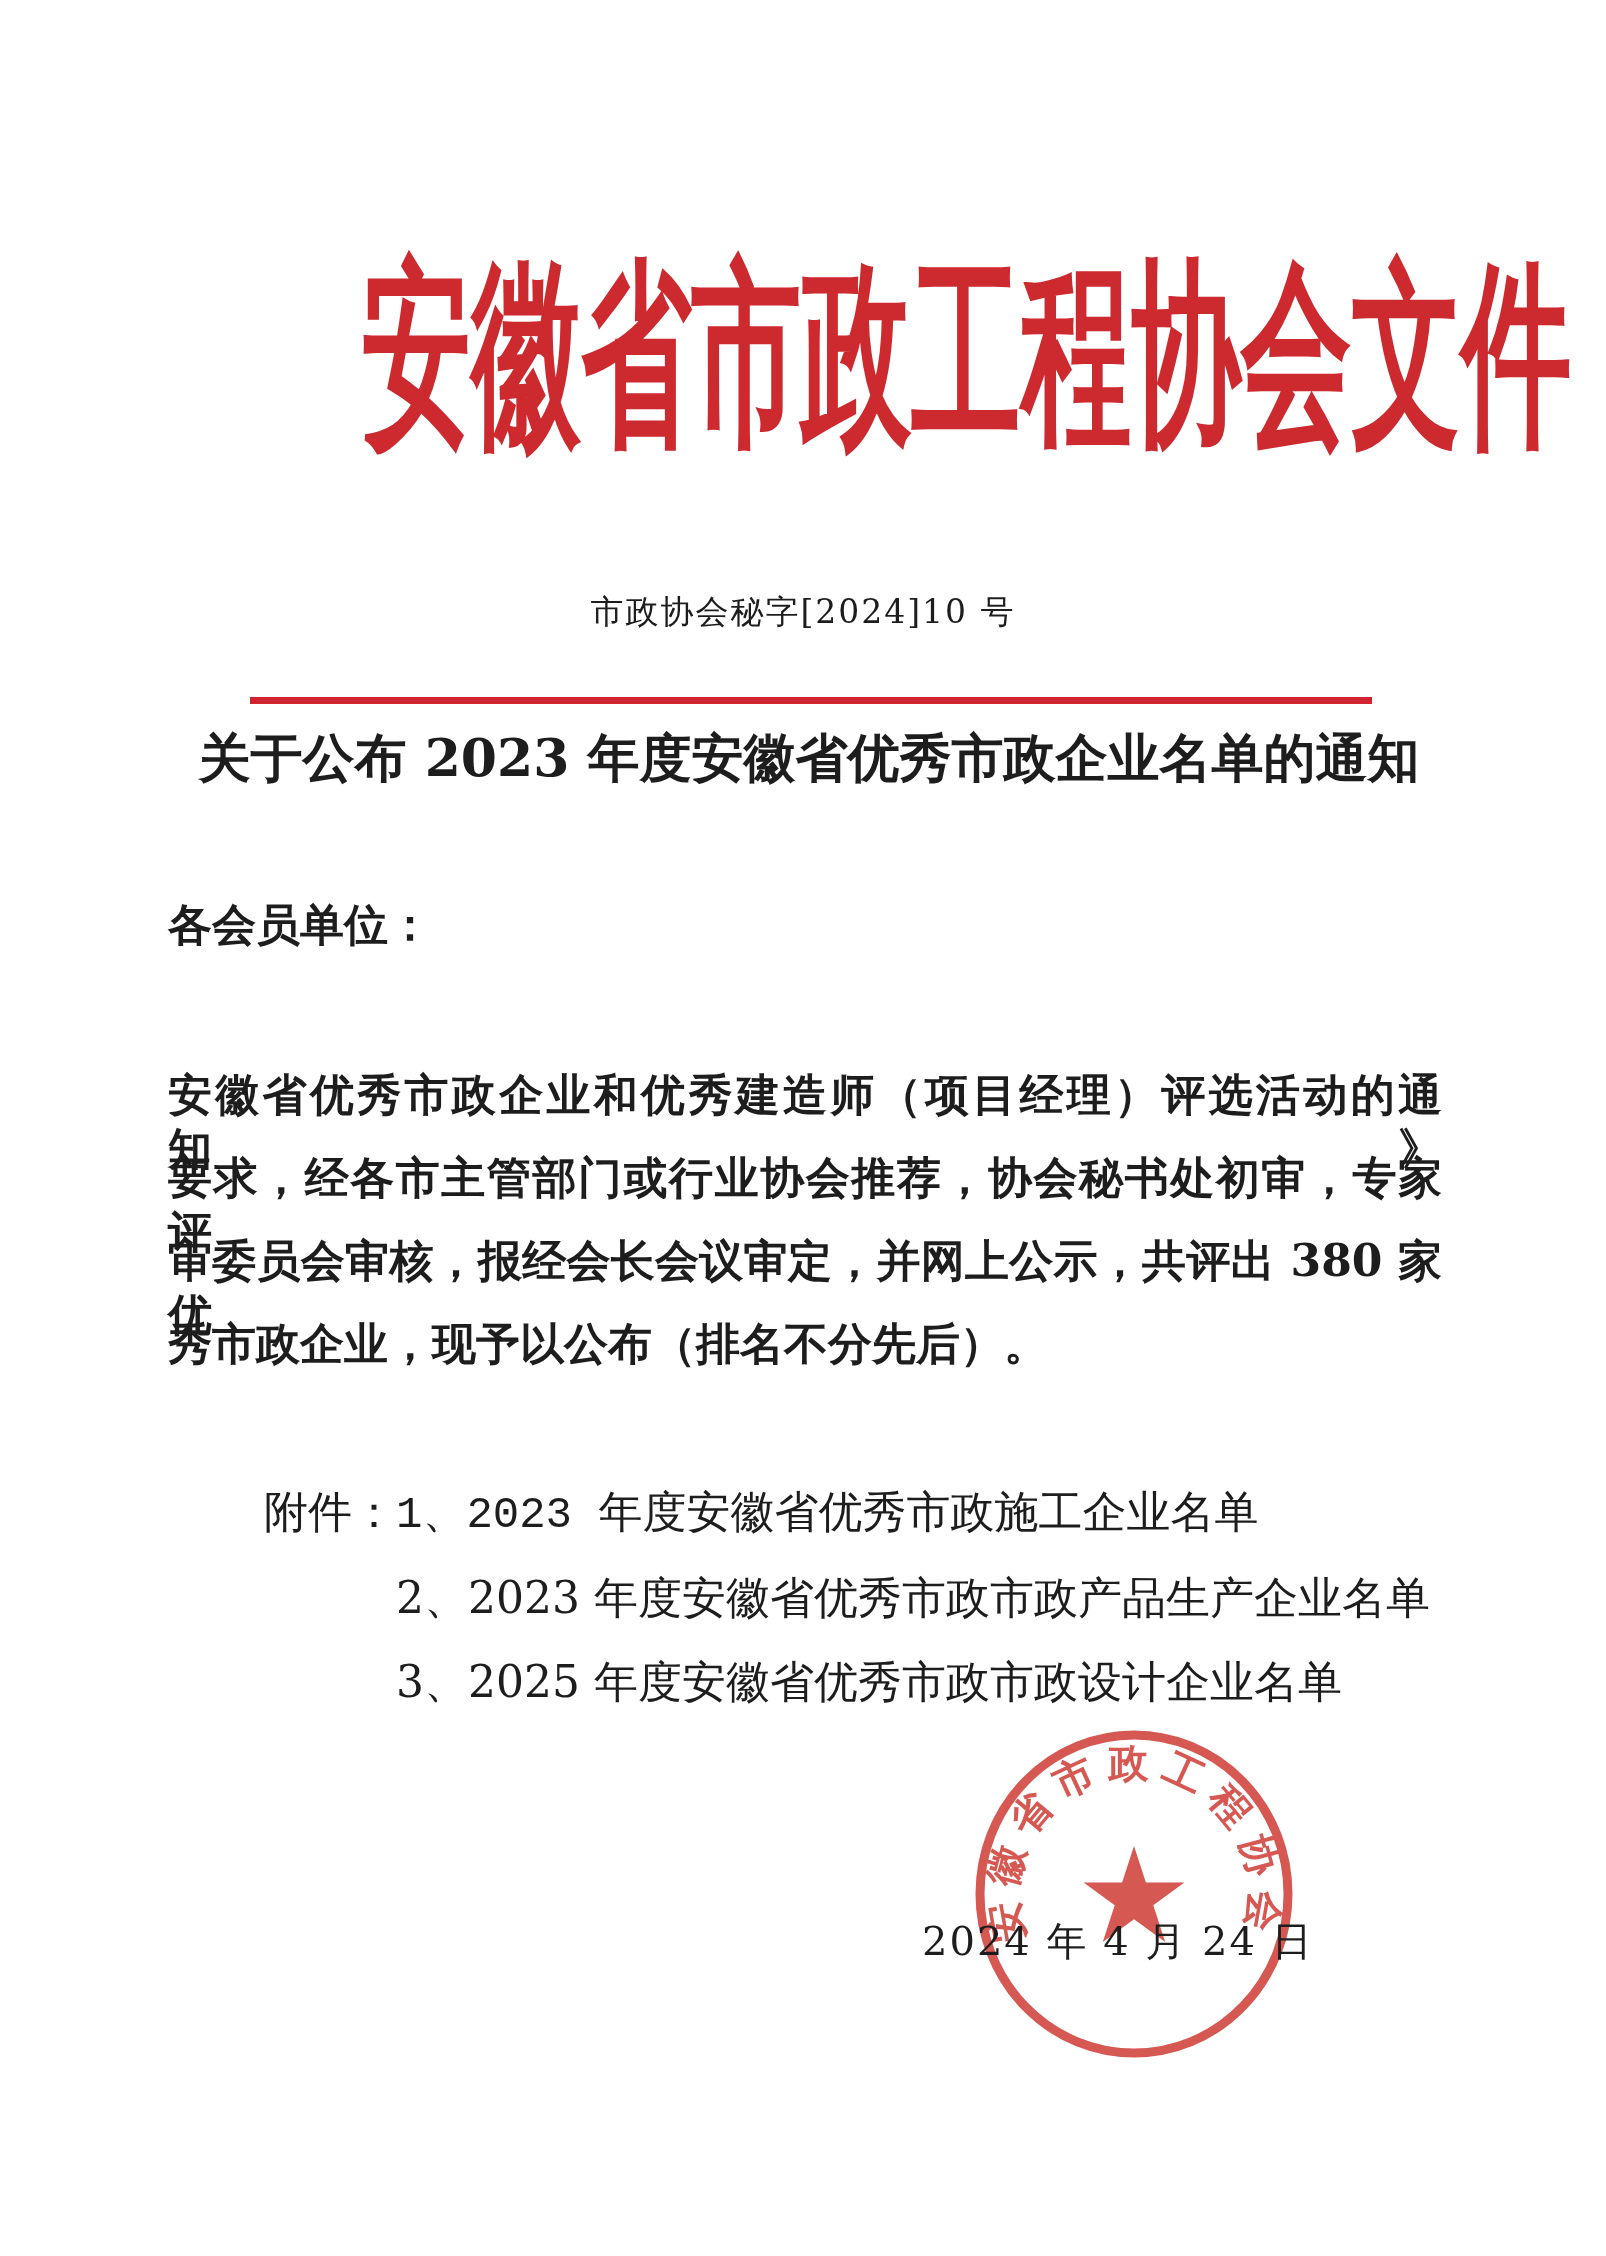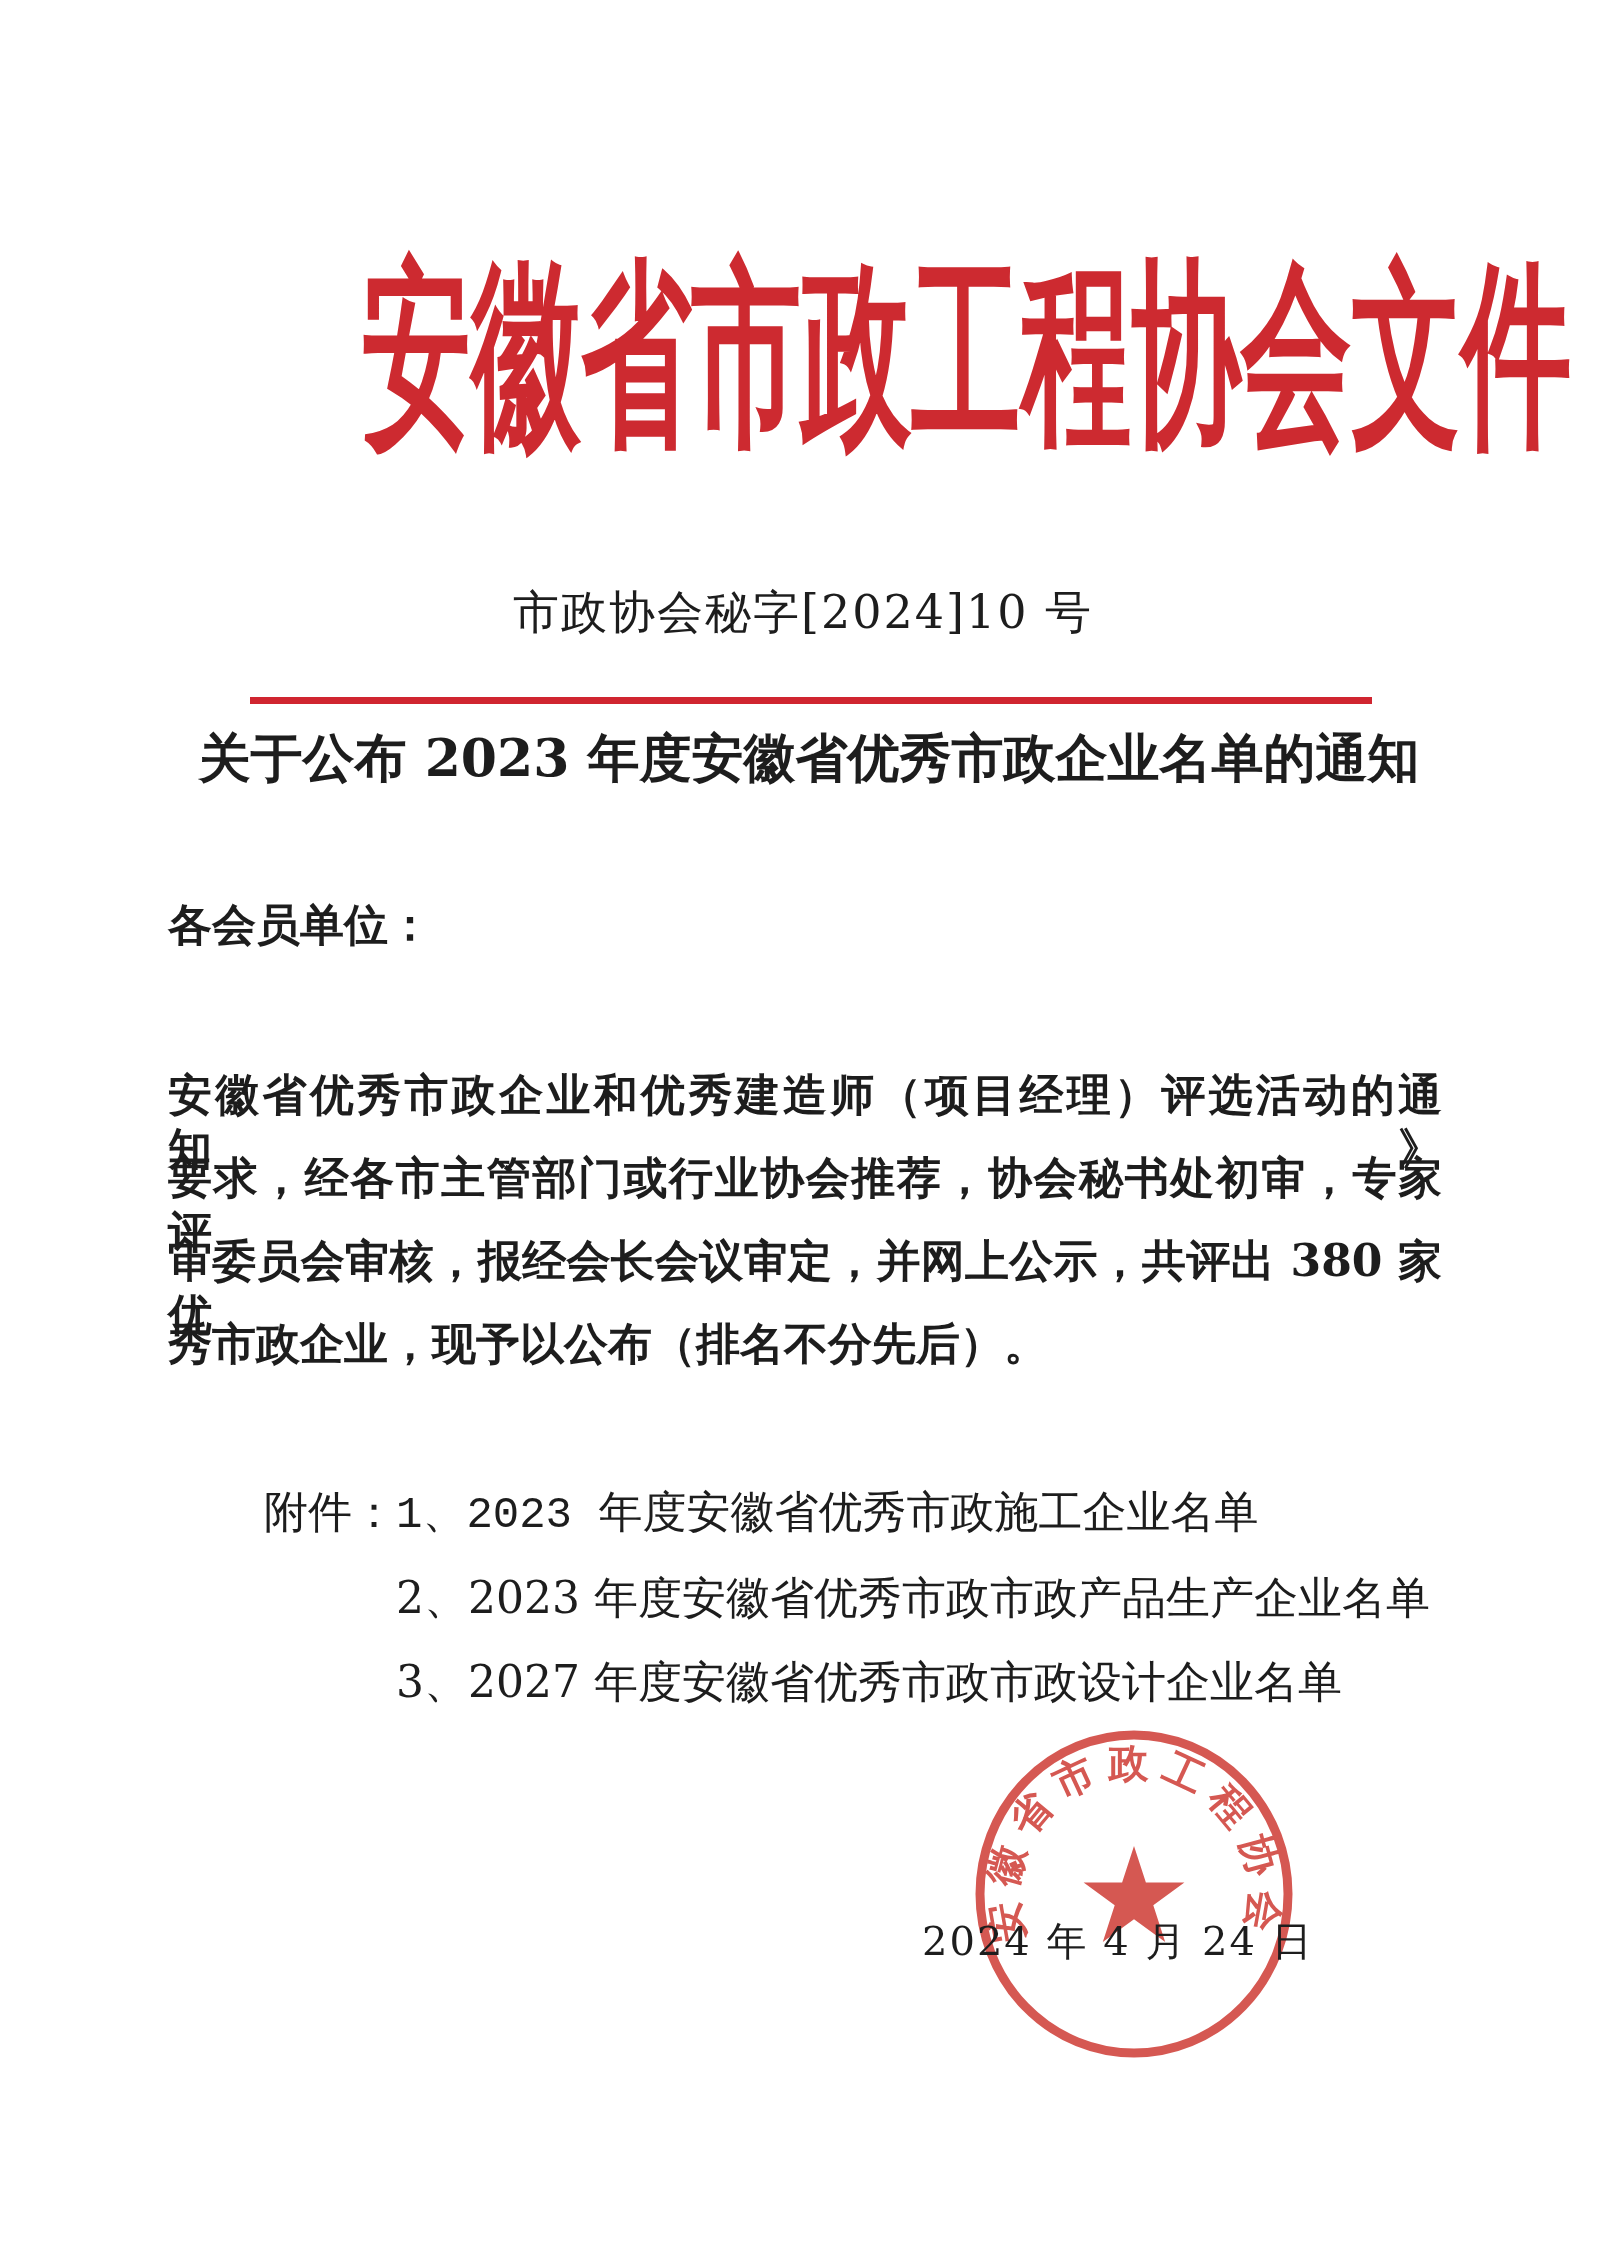--- a/index.html
+++ b/index.html
@@ -20,21 +20,21 @@
     font-weight:bold;
     color:#cd2a30;
     white-space:nowrap;
     transform:scaleX(0.55);
     transform-origin:50% 50%;
   }
   
   .doc-number{
     position:absolute;top:586px;left:0;width:100%;
     text-align:center;
-    font-size:46px;line-height:52px;
+    font-size:33px;line-height:52px;
     letter-spacing:2px;
     white-space:nowrap;
   }
   
   .red-line{
     position:absolute;left:250px;top:697px;
     width:1122px;height:7px;
     background:#d02530;
   }
   
@@ -93,21 +93,21 @@
 
   <div class="line just" style="top:1068px;">安徽省优秀市政企业和优秀建造师（项目经理）评选活动的通知》</div>
   <div class="line just" style="top:1151px;">要求，经各市主管部门或行业协会推荐，协会秘书处初审，专家评</div>
   <div class="line just" style="top:1234px;">审委员会审核，报经会长会议审定，并网上公示，共评出 380 家优</div>
   <div class="line nowrap" style="top:1317px;">秀市政企业，现予以公布（排名不分先后）。</div>
 
   <div class="attach" style="left:264px;top:1488px;font-family:Liberation Mono, monospace;">
     <span>附件：</span><span>1、2023 年度安徽省优秀市政施工企业名单</span>
   </div>
   <div class="attach" style="left:396px;top:1571px;">2、2023 年度安徽省优秀市政市政产品生产企业名单</div>
-  <div class="attach" style="left:396px;top:1655px;">3、2027 年度安徽省优秀市政市政设计企业名单</div>
+  <div class="attach" style="left:396px;top:1655px;">3、2025 年度安徽省优秀市政市政设计企业名单</div>
 
   <div class="seal">
     <svg viewBox="0 0 326 336" xmlns="http://www.w3.org/2000/svg">
       <ellipse cx="163" cy="168" rx="154" ry="159" fill="none" stroke="#cf3d36" stroke-width="9"></ellipse>
       <polygon fill="#cf3d36" points="163,120 174.9,156.6 213.4,156.6 182.3,179.3 194.2,215.9 163,193.3 131.8,215.9 143.7,179.3 112.6,156.6 151.1,156.6"></polygon>
       <defs>
         <path id="sealArc" d="M 57 217.4 A 117 117 0 1 1 269 217.4" fill="none"></path>
       </defs>
       <text>
         <textPath href="#sealArc" startOffset="50%" text-anchor="middle">安徽省市政工程协会</textPath>

